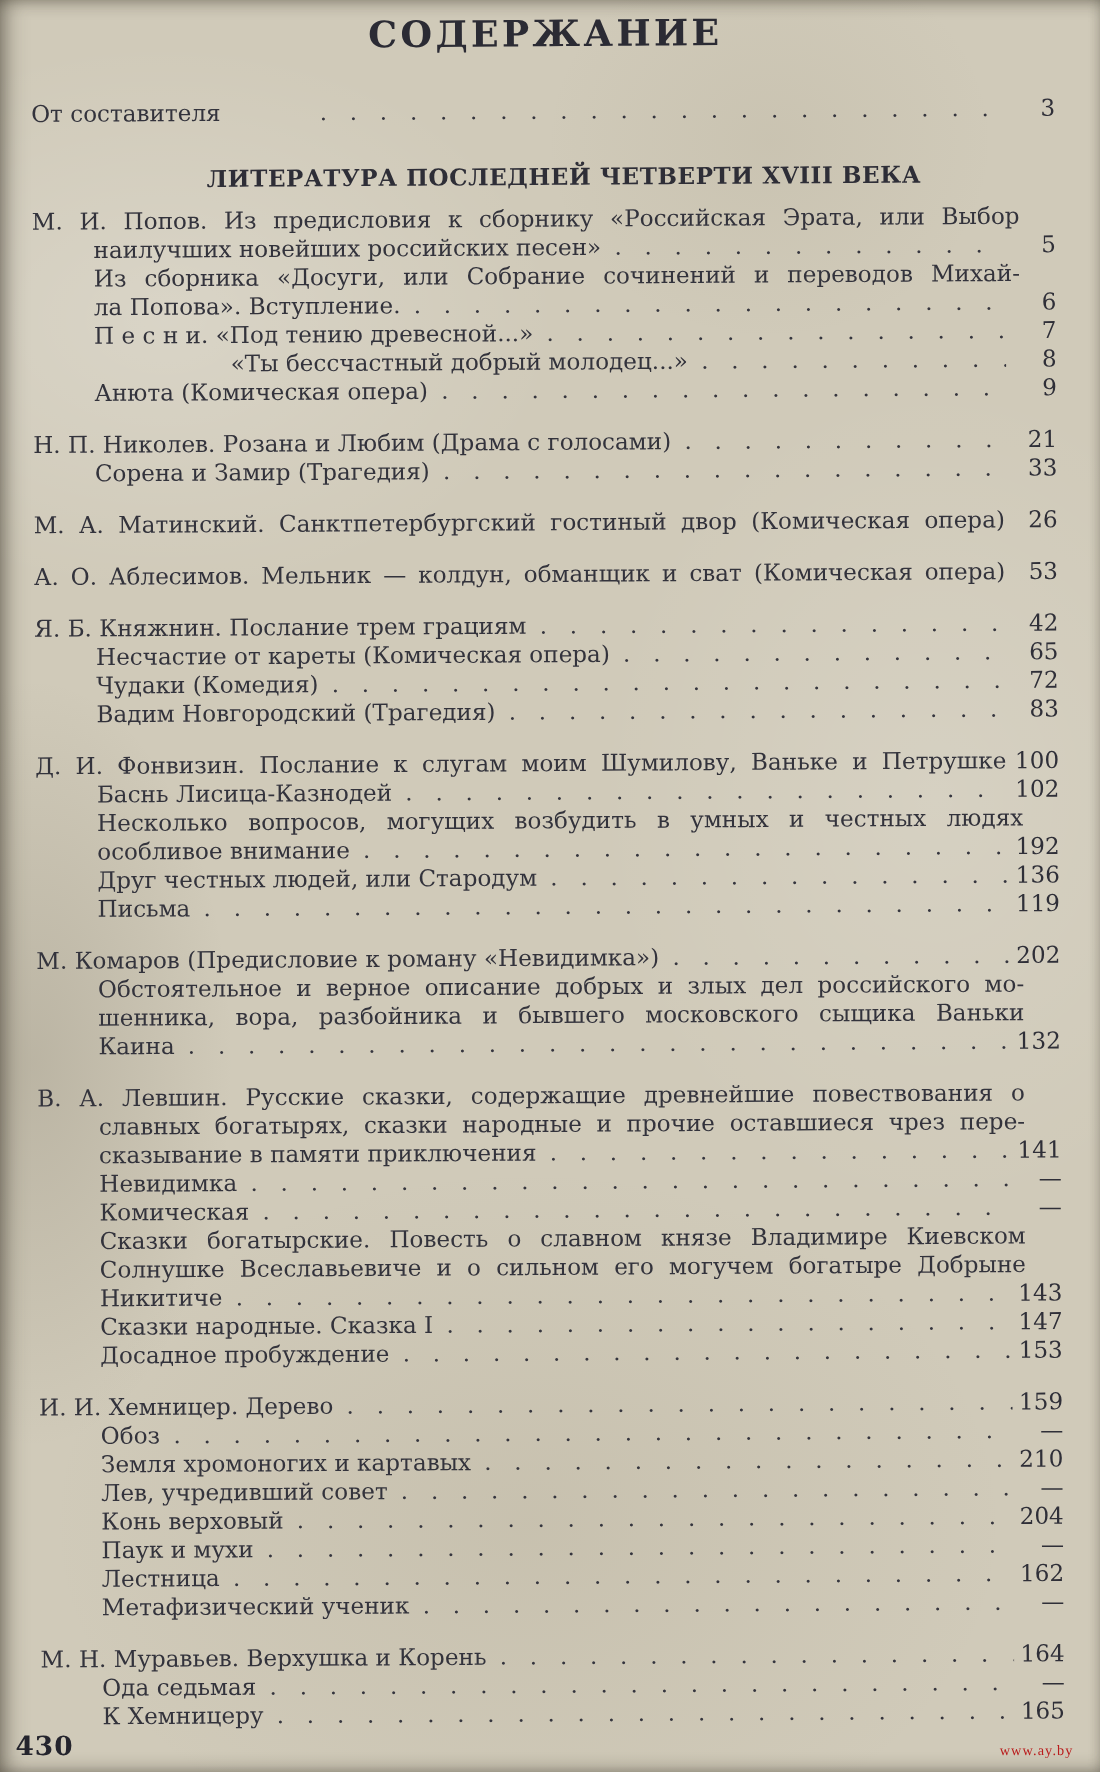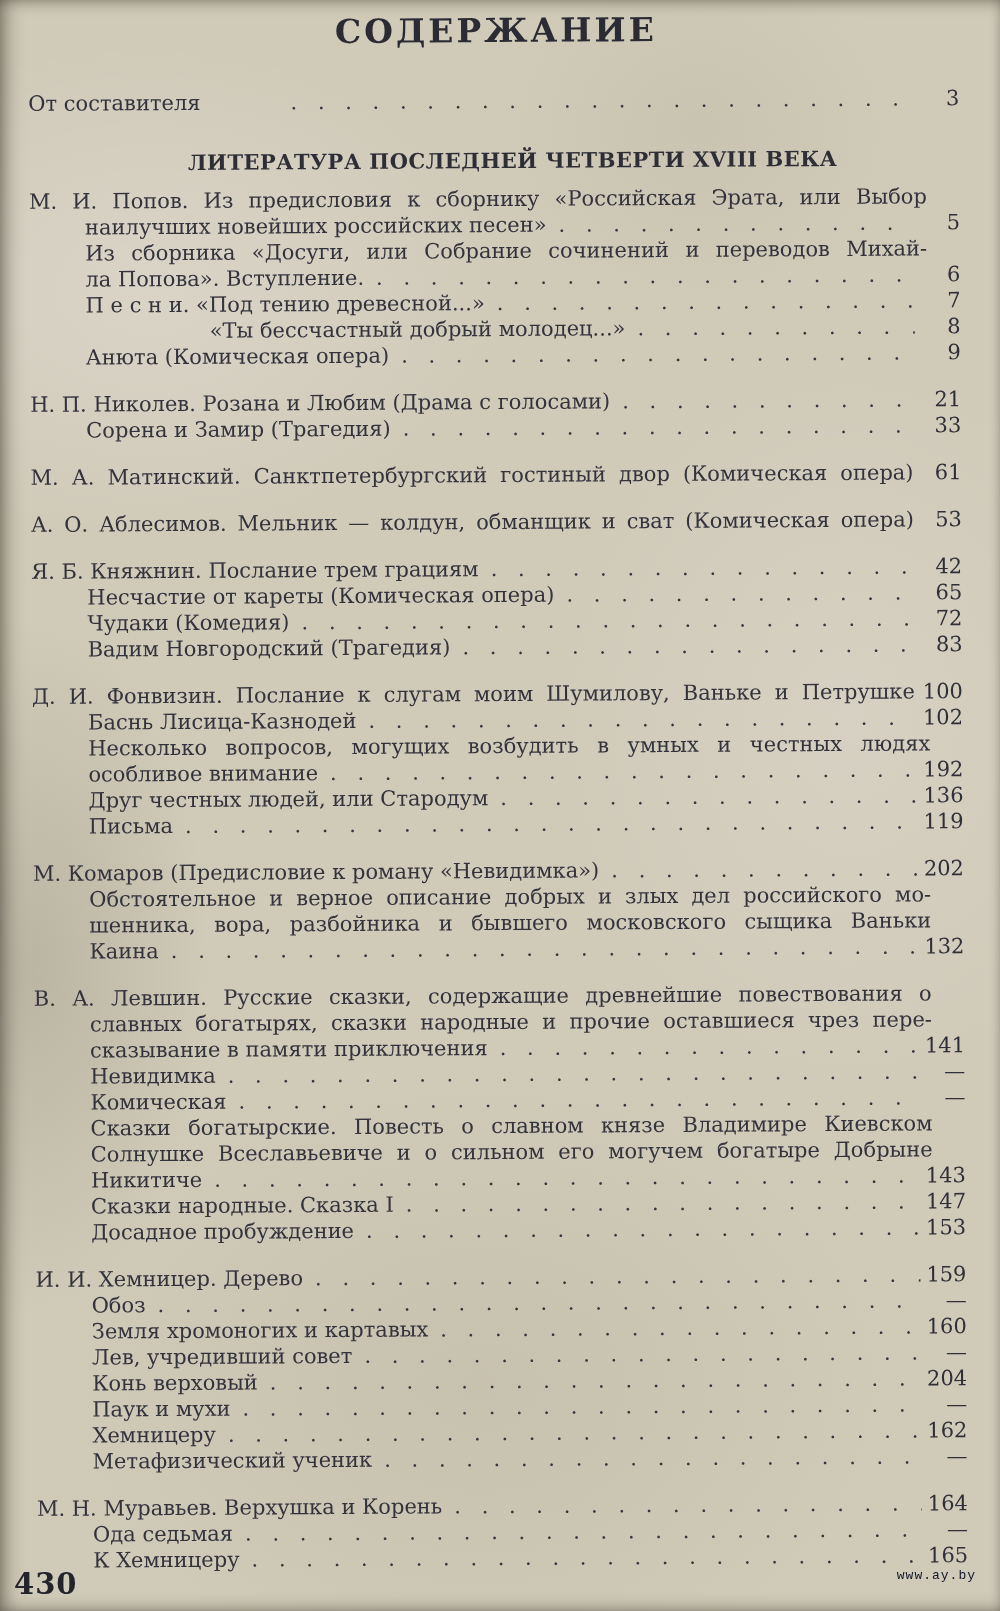--- a/index.html
+++ b/index.html
@@ -61,27 +61,27 @@
     letter-spacing:6px; word-spacing:2px;
   }
   .lead-gap{margin-left:90px;}
   .pg{flex:0 0 auto; min-width:42px; text-align:right; color:#2f2f38;}
   .fromline{margin-top:38px;}
   #toc{margin-top:12px;}
   #toc .group{margin-top:21px;}
   #toc .group:first-child{margin-top:0;}
   .folio{
     position:absolute; left:14px; bottom:10px;
-    font-size:29px; font-weight:bold; color:#24242d;
+    font-size:24px; font-weight:bold; color:#24242d;
     letter-spacing:1px;
   }
   .watermark{
-    position:absolute; right:24px; bottom:28px;
-    font-family:Liberation Mono, monospace;
-    font-size:13px; letter-spacing:1px; color:#0f172a;
+    position:absolute; right:24px; bottom:12px;
+    font-family:Liberation Serif, serif;
+    font-size:13px; letter-spacing:1px; color:#b91c1c;
   }
 </style>
 </head>
 <body>
 
 <div class="paper">
   <div class="content">
 
     <h1>СОДЕРЖАНИЕ</h1>
 
@@ -135,21 +135,21 @@
           </div>
           <div class="row i1">
             <span class="t">Сорена и Замир (Трагедия)</span>
             <span class="dots"></span>
             <span class="pg">33</span>
           </div>
         </div>
         <div class="group">
           <div class="row i0 fill">
             <span class="t">М. А. Матинский. Санктпетербургский гостиный двор (Комическая опера)</span>
-            <span class="pg">61</span>
+            <span class="pg">26</span>
           </div>
         </div>
         <div class="group">
           <div class="row i0 fill">
             <span class="t">А. О. Аблесимов. Мельник — колдун, обманщик и сват (Комическая опера)</span>
             <span class="pg">53</span>
           </div>
         </div>
         <div class="group">
           <div class="row i0">
@@ -271,39 +271,39 @@
             <span class="pg">159</span>
           </div>
           <div class="row i1">
             <span class="t">Обоз</span>
             <span class="dots"></span>
             <span class="pg">—</span>
           </div>
           <div class="row i1">
             <span class="t">Земля хромоногих и картавых</span>
             <span class="dots"></span>
-            <span class="pg">160</span>
+            <span class="pg">210</span>
           </div>
           <div class="row i1">
             <span class="t">Лев, учредивший совет</span>
             <span class="dots"></span>
             <span class="pg">—</span>
           </div>
           <div class="row i1">
             <span class="t">Конь верховый</span>
             <span class="dots"></span>
             <span class="pg">204</span>
           </div>
           <div class="row i1">
             <span class="t">Паук и мухи</span>
             <span class="dots"></span>
             <span class="pg">—</span>
           </div>
           <div class="row i1">
-            <span class="t">Хемницеру</span>
+            <span class="t">Лестница</span>
             <span class="dots"></span>
             <span class="pg">162</span>
           </div>
           <div class="row i1">
             <span class="t">Метафизический ученик</span>
             <span class="dots"></span>
             <span class="pg">—</span>
           </div>
         </div>
         <div class="group">

